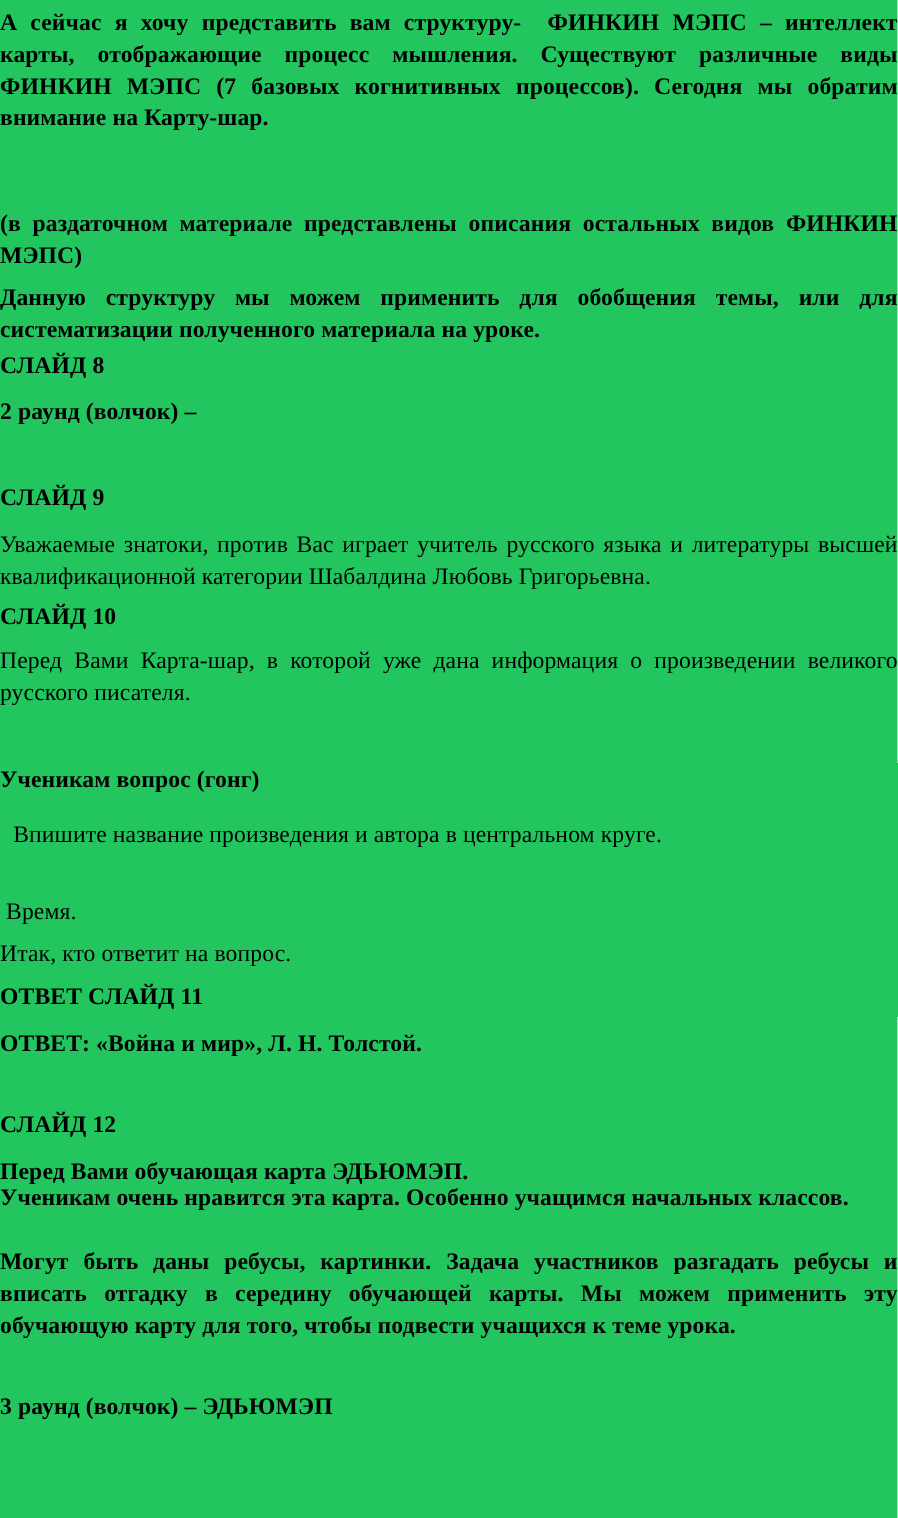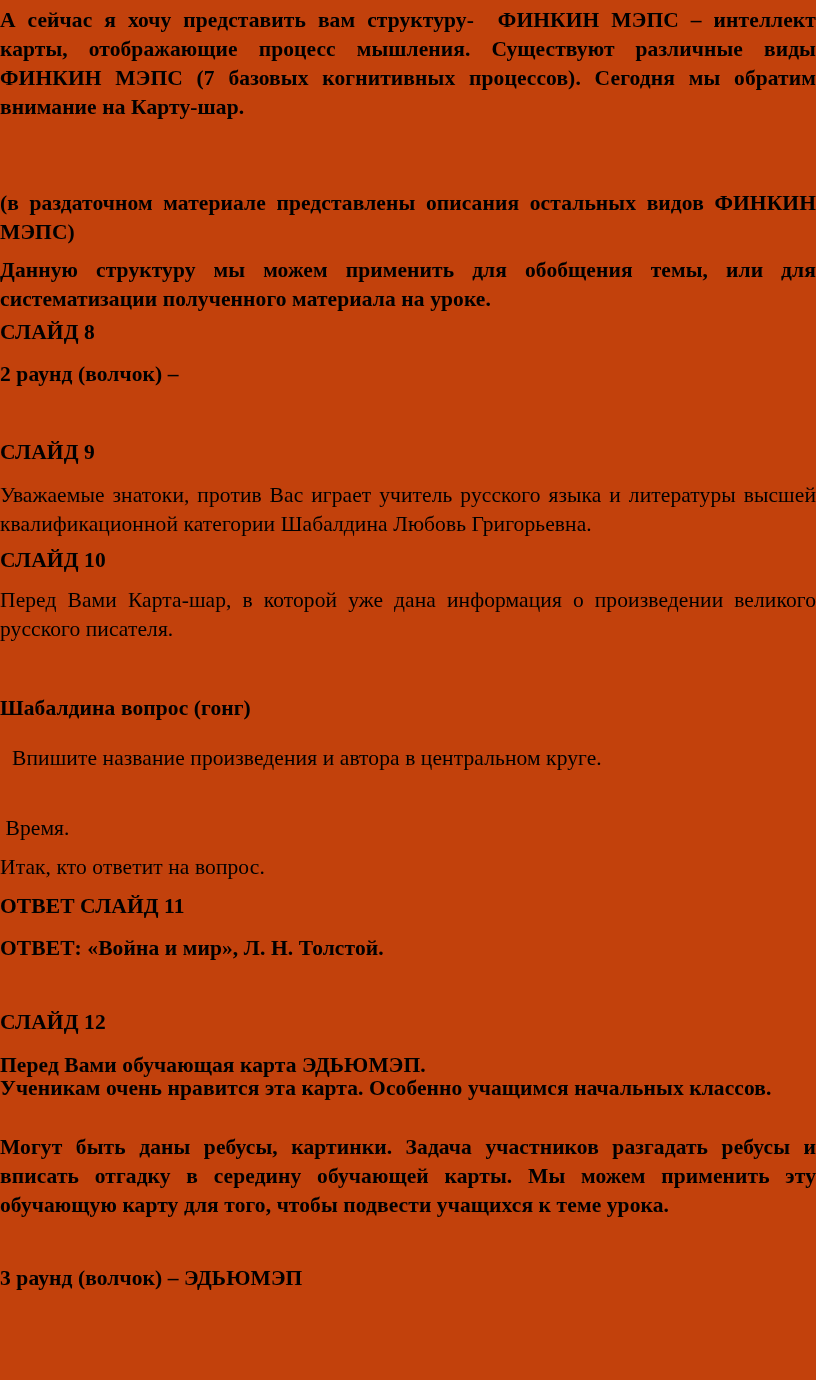--- a/index.html
+++ b/index.html
@@ -11,21 +11,21 @@
     position: relative;
     width: 816px;
     height: 1380px;
     overflow: hidden;
     font-family: "Liberation Serif", "DejaVu Serif", serif;
     color: #000000;
   }
   .page {
     position: absolute;
     inset: 0;
-    background: #c2410c;
+    background: #22c55e;
     text-decoration: underline;
   }
   .block {
     position: absolute;
     left: 0;
     width: 816px;
     font-size: 21.5px;
     line-height: 29px;
     white-space: pre-wrap;
     letter-spacing: 0.1px;
@@ -75,21 +75,21 @@
   <div class="block bold b-round2">2 раунд (волчок) –</div>
 
   <div class="block bold b-slide9">СЛАЙД 9</div>
 
   <div class="block justify b-experts">Уважаемые знатоки, против Вас играет учитель русского языка и литературы высшей квалификационной категории Шабалдина Любовь Григорьевна.</div>
 
   <div class="block bold b-slide10">СЛАЙД 10</div>
 
   <div class="block justify b-mapinfo">Перед Вами Карта-шар, в которой уже дана информация о произведении великого русского писателя.</div>
 
-  <div class="block bold b-attention">Шабалдина вопрос (гонг)</div>
+  <div class="block bold b-attention">Ученикам вопрос (гонг)</div>
 
 
   <div class="block b-instruction">Впишите название произведения и автора в центральном круге.</div>
 
   <div class="block b-time"> Время.</div>
 
   <div class="block b-who">Итак, кто ответит на вопрос.</div>
 
   <div class="block bold b-answerslide">ОТВЕТ СЛАЙД 11</div>
 

